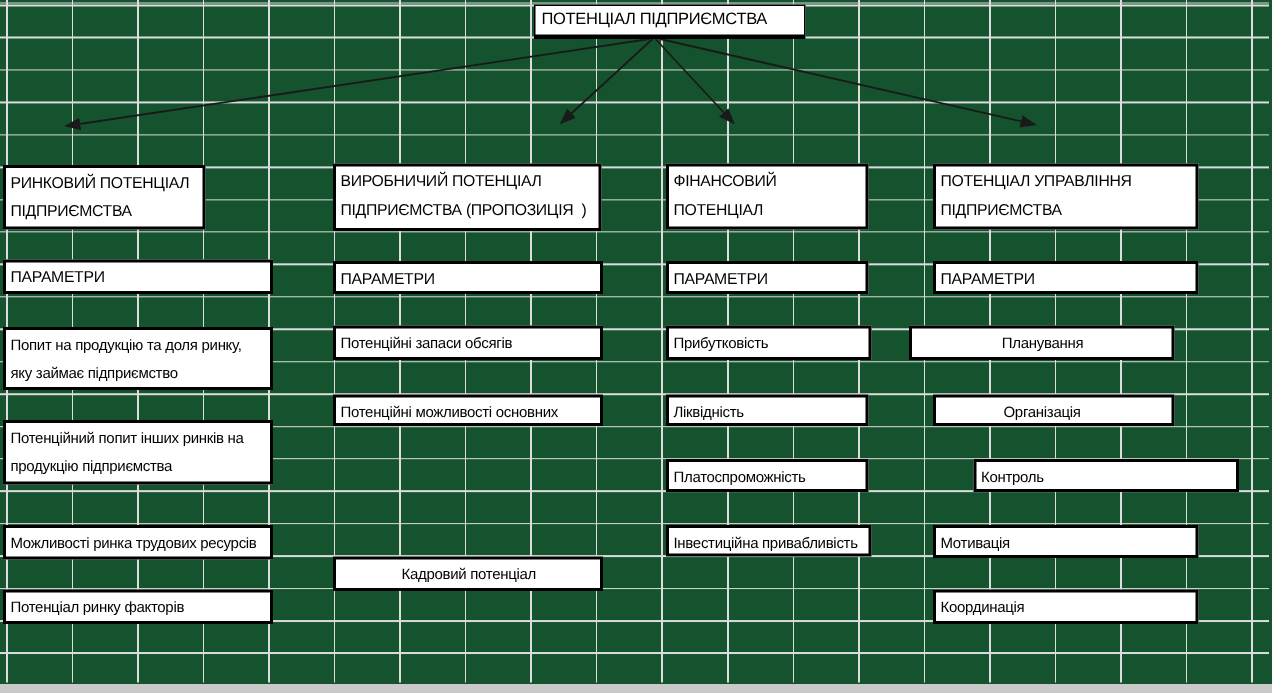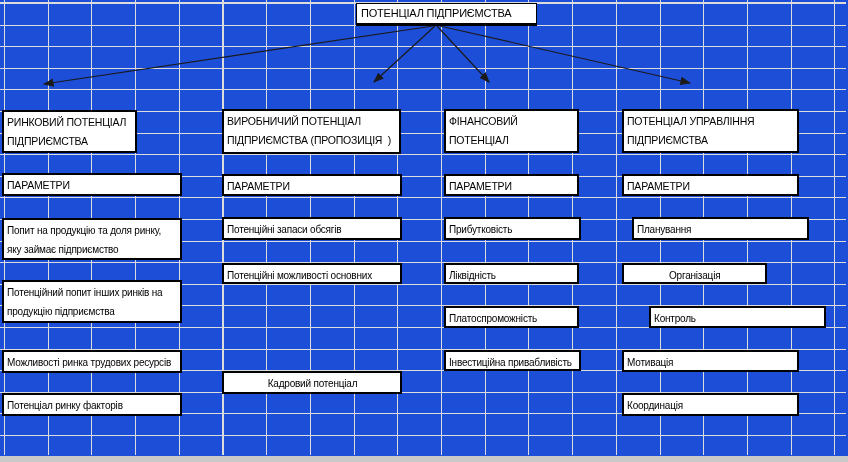--- a/index.html
+++ b/index.html
@@ -1,17 +1,17 @@
 <!DOCTYPE html>
 <html><head>
 <meta charset="utf-8">
 <style>
   html,body{margin:0;padding:0;background:#fff;}
   .stage{
-    position:relative;width:848px;height:462px;background:#1d4ed8;overflow:hidden;
+    position:relative;width:848px;height:462px;background:#14532d;overflow:hidden;
     font-family:"Liberation Sans","DejaVu Sans",sans-serif;color:#000;
   }
   .grid-layer{
     position:absolute;left:0;top:0;width:846px;height:455px;
     background-image:
       repeating-linear-gradient(to right,#dcdcdc 0 1px,transparent 1px 43.7px),
       repeating-linear-gradient(to bottom,#dcdcdc 0 1px,transparent 1px 21.6px);
     background-position:4px 3px;
   }
   .bottom-strip{
@@ -74,19 +74,19 @@
 ПІДПРИЄМСТВА</div>
   <div class="box hdr" style="left:444px;top:153px;width:135px;height:22px;">ПАРАМЕТРИ</div>
   <div class="box" style="left:444px;top:242px;width:135px;height:21px;">Ліквідність</div>
   <div class="box" style="left:444px;top:196px;width:137px;height:23px;">Прибутковість</div>
   <div class="box" style="left:444px;top:285px;width:135px;height:22px;">Платоспроможність</div>
   <div class="box" style="left:444px;top:329px;width:137px;height:21px;">Інвестиційна привабливість</div>
 
   <div class="box hdr" style="left:622px;top:88px;width:177px;height:44px;">ПОТЕНЦІАЛ УПРАВЛІННЯ
 ПІДПРИЄМСТВА</div>
   <div class="box hdr" style="left:622px;top:153px;width:177px;height:22px;">ПАРАМЕТРИ</div>
-  <div class="box" style="left:632px;top:196px;width:177px;height:23px;">Планування</div>
-  <div class="box" style="left:622px;top:242px;width:145px;height:21px;padding-left:45px;">Організація</div>
+  <div class="box" style="left:606px;top:196px;width:177px;height:23px;text-align:center;">Планування</div>
+  <div class="box" style="left:622px;top:242px;width:161px;height:21px;padding-left:45px;">Організація</div>
   <div class="box" style="left:649px;top:285px;width:177px;height:22px;">Контроль</div>
   <div class="box" style="left:622px;top:329px;width:177px;height:22px;">Мотивація</div>
   <div class="box" style="left:622px;top:372px;width:177px;height:23px;">Координація</div>
 
 </div>
 
 </body></html>

